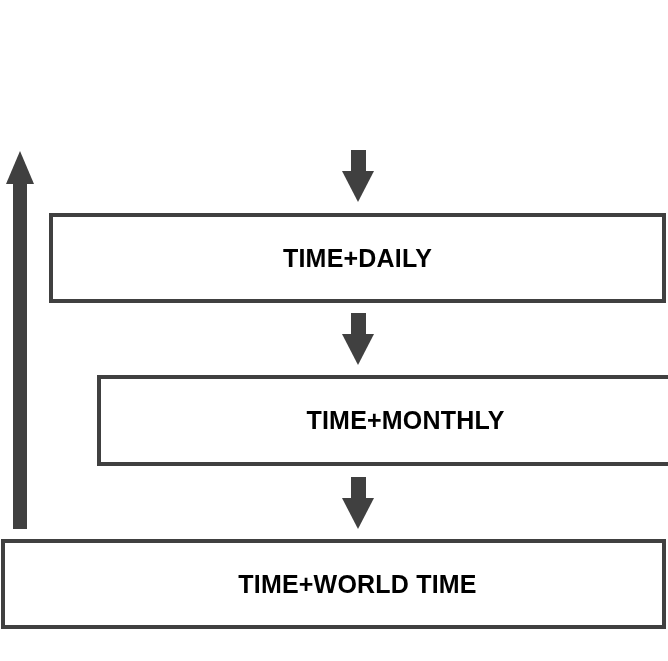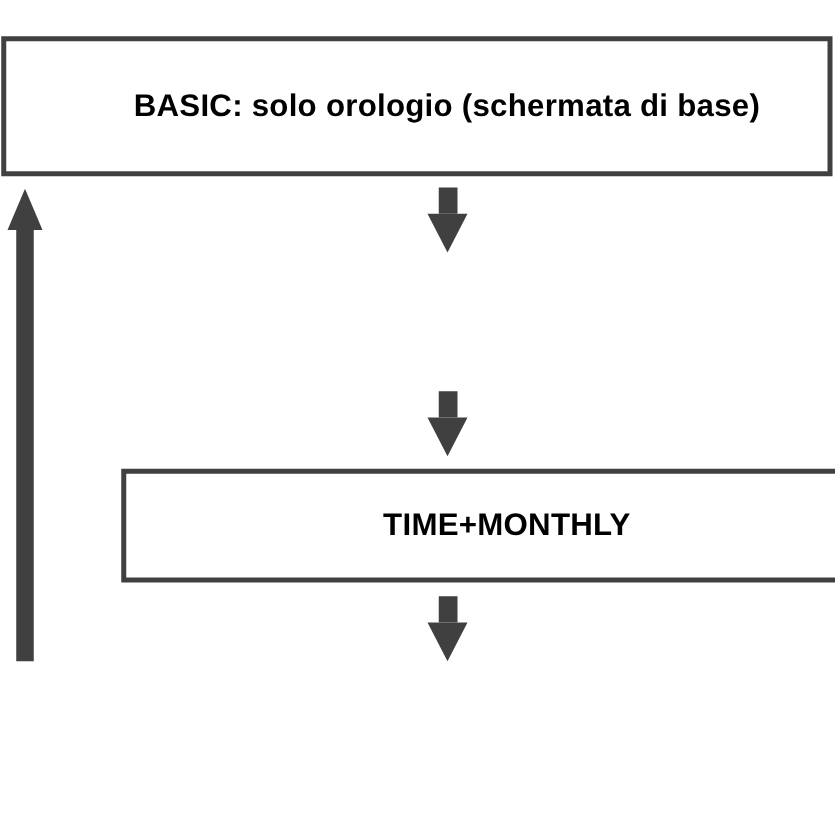--- a/index.html
+++ b/index.html
@@ -83,43 +83,46 @@
     width: 14px;
     height: 345px;
     background: #404040;
   }
 </style>
 </head>
 <body>
 
 <div class="stage">
 
-  <div class="flow-box box-basic">
-    <span class="label">BASIC: solo orologio (schermata di base)</span>
-  </div>
 
   <div class="arrow-down arrow-down-1">
     <div class="shaft"></div>
     <div class="head"></div>
   </div>
 
+  <div class="flow-box box-daily">
+    <span class="label">TIME+DAILY</span>
+  </div>
 
   <div class="arrow-down arrow-down-2">
     <div class="shaft"></div>
     <div class="head"></div>
   </div>
 
   <div class="flow-box box-monthly">
     <span class="label">TIME+MONTHLY</span>
   </div>
 
   <div class="arrow-down arrow-down-3">
     <div class="shaft"></div>
     <div class="head"></div>
   </div>
 
+  <div class="flow-box box-worldtime">
+    <span class="label">TIME+WORLD TIME</span>
+  </div>
 
   <div class="arrow-up">
     <div class="head"></div>
     <div class="shaft"></div>
   </div>
 
 </div>
 
 </body></html>

